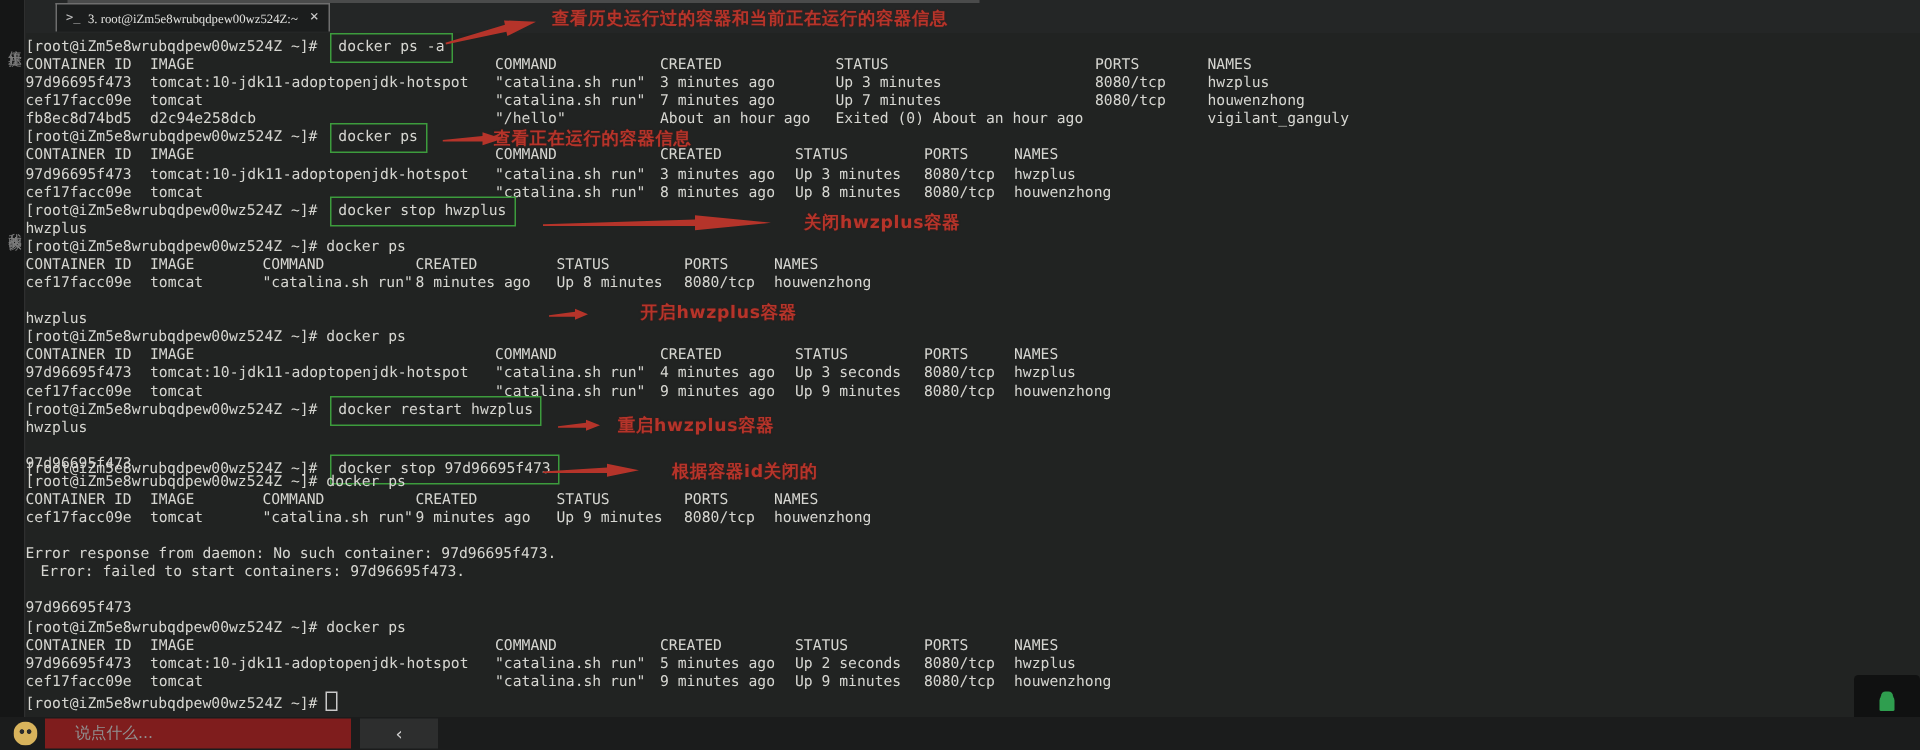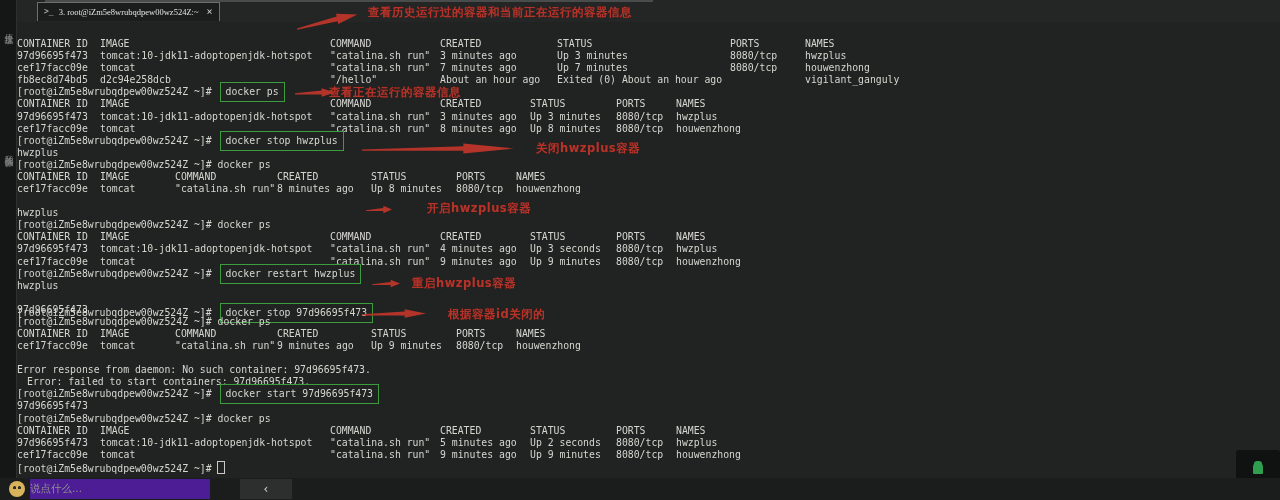--- a/index.html
+++ b/index.html
@@ -31,23 +31,23 @@
         font-family:"DejaVu Sans",sans-serif;white-space:nowrap;z-index:4;
         text-shadow:0 0 1px rgba(120,20,14,.55);}
   .arrow{position:absolute;z-index:4;}
   .arrow svg{display:block;width:100%;height:100%;}
   
   .comment-bar{position:absolute;left:0;bottom:0;width:1280px;height:22px;background:#1b1c1c;z-index:7;}
   .avatar{position:absolute;left:9px;top:3px;width:16px;height:16px;border-radius:50%;
           background:radial-gradient(circle at 35% 42%, #2b2b2b 1.3px, rgba(0,0,0,0) 1.8px),
                      radial-gradient(circle at 65% 42%, #2b2b2b 1.3px, rgba(0,0,0,0) 1.8px),
                      #d8b35c;}
-  .comment-input{position:absolute;left:30px;top:1px;width:180px;height:20px;background:#4c1d95;
+  .comment-input{position:absolute;left:30px;top:1px;width:204px;height:20px;background:#7f1d1d;
           color:#919191;font-size:10.5px;font-family:"DejaVu Sans",sans-serif;
-          display:flex;align-items:center;box-sizing:border-box;}
+          display:flex;align-items:center;padding-left:20px;box-sizing:border-box;}
   .collapse-btn{position:absolute;left:240px;top:1px;width:52px;height:20px;background:#2d2e2e;
           color:#cfcfcf;font-size:12px;display:flex;align-items:center;justify-content:center;
           font-family:"DejaVu Sans",sans-serif;}
   
   .mini-widget{position:absolute;left:1236px;top:450px;width:44px;height:36px;background:#101111;
           border-radius:3px;z-index:5;display:flex;align-items:center;justify-content:center;}
   .widget-glyph{width:10px;height:11px;background:#2f9e4f;border-radius:4px 4px 1px 1px;
           box-shadow:0 -3px 0 -1px #2f9e4f;}
 </style>
 </head>
@@ -63,20 +63,21 @@
       <span class="tab-close">×</span>
     </div>
   </div>
 
   <div class="sidebar" id="sidebar">
       <span class="side-label" style="top: 26px;">停止提示</span>
       <span class="side-label" style="top: 148px;">我的头像</span>
     </div>
 
   <div class="terminal" id="term-lines">
+      <div class="tline" style="top: 4px;"><span>[root@iZm5e8wrubqdpew00wz524Z ~]#</span> <span class="cmdbox">docker ps -a</span></div>
       <div class="tline" style="top: 16.08px;"><span class="cell" style="left: 0px;">CONTAINER ID</span><span class="cell" style="left: 83px;">IMAGE</span><span class="cell" style="left: 313px;">COMMAND</span><span class="cell" style="left: 423px;">CREATED</span><span class="cell" style="left: 540px;">STATUS</span><span class="cell" style="left: 713px;">PORTS</span><span class="cell" style="left: 788px;">NAMES</span></div>
       <div class="tline" style="top: 28.16px;"><span class="cell" style="left: 0px;">97d96695f473</span><span class="cell" style="left: 83px;">tomcat:10-jdk11-adoptopenjdk-hotspot</span><span class="cell" style="left: 313px;">"catalina.sh run"</span><span class="cell" style="left: 423px;">3 minutes ago</span><span class="cell" style="left: 540px;">Up 3 minutes</span><span class="cell" style="left: 713px;">8080/tcp</span><span class="cell" style="left: 788px;">hwzplus</span></div>
       <div class="tline" style="top: 40.24px;"><span class="cell" style="left: 0px;">cef17facc09e</span><span class="cell" style="left: 83px;">tomcat</span><span class="cell" style="left: 313px;">"catalina.sh run"</span><span class="cell" style="left: 423px;">7 minutes ago</span><span class="cell" style="left: 540px;">Up 7 minutes</span><span class="cell" style="left: 713px;">8080/tcp</span><span class="cell" style="left: 788px;">houwenzhong</span></div>
       <div class="tline" style="top: 52.32px;"><span class="cell" style="left: 0px;">fb8ec8d74bd5</span><span class="cell" style="left: 83px;">d2c94e258dcb</span><span class="cell" style="left: 313px;">"/hello"</span><span class="cell" style="left: 423px;">About an hour ago</span><span class="cell" style="left: 540px;">Exited (0) About an hour ago</span><span class="cell" style="left: 788px;">vigilant_ganguly</span></div>
       <div class="tline" style="top: 64.4px;"><span>[root@iZm5e8wrubqdpew00wz524Z ~]#</span> <span class="cmdbox">docker ps</span></div>
       <div class="tline" style="top: 76.48px;"><span class="cell" style="left: 0px;">CONTAINER ID</span><span class="cell" style="left: 83px;">IMAGE</span><span class="cell" style="left: 313px;">COMMAND</span><span class="cell" style="left: 423px;">CREATED</span><span class="cell" style="left: 513px;">STATUS</span><span class="cell" style="left: 599px;">PORTS</span><span class="cell" style="left: 659px;">NAMES</span></div>
       <div class="tline" style="top: 88.56px;"><span class="cell" style="left: 0px;">97d96695f473</span><span class="cell" style="left: 83px;">tomcat:10-jdk11-adoptopenjdk-hotspot</span><span class="cell" style="left: 313px;">"catalina.sh run"</span><span class="cell" style="left: 423px;">3 minutes ago</span><span class="cell" style="left: 513px;">Up 3 minutes</span><span class="cell" style="left: 599px;">8080/tcp</span><span class="cell" style="left: 659px;">hwzplus</span></div>
       <div class="tline" style="top: 100.64px;"><span class="cell" style="left: 0px;">cef17facc09e</span><span class="cell" style="left: 83px;">tomcat</span><span class="cell" style="left: 313px;">"catalina.sh run"</span><span class="cell" style="left: 423px;">8 minutes ago</span><span class="cell" style="left: 513px;">Up 8 minutes</span><span class="cell" style="left: 599px;">8080/tcp</span><span class="cell" style="left: 659px;">houwenzhong</span></div>
       <div class="tline" style="top: 112.72px;"><span>[root@iZm5e8wrubqdpew00wz524Z ~]#</span> <span class="cmdbox">docker stop hwzplus</span></div>
       <div class="tline" style="top: 124.8px;"><span>hwzplus</span></div>
@@ -90,21 +91,20 @@
       <div class="tline" style="top: 233.52px;"><span class="cell" style="left: 0px;">cef17facc09e</span><span class="cell" style="left: 83px;">tomcat</span><span class="cell" style="left: 313px;">"catalina.sh run"</span><span class="cell" style="left: 423px;">9 minutes ago</span><span class="cell" style="left: 513px;">Up 9 minutes</span><span class="cell" style="left: 599px;">8080/tcp</span><span class="cell" style="left: 659px;">houwenzhong</span></div>
       <div class="tline" style="top: 245.6px;"><span>[root@iZm5e8wrubqdpew00wz524Z ~]#</span> <span class="cmdbox">docker restart hwzplus</span></div>
       <div class="tline" style="top: 257.68px;"><span>hwzplus</span></div>
       <div class="tline" style="top: 285px;"><span>[root@iZm5e8wrubqdpew00wz524Z ~]#</span> <span class="cmdbox">docker stop 97d96695f473</span></div>
       <div class="tline" style="top: 281.84px;"><span>97d96695f473</span></div>
       <div class="tline" style="top: 293.92px;"><span>[root@iZm5e8wrubqdpew00wz524Z ~]#</span><span> docker ps</span></div>
       <div class="tline" style="top: 306px;"><span class="cell" style="left: 0px;">CONTAINER ID</span><span class="cell" style="left: 83px;">IMAGE</span><span class="cell" style="left: 158px;">COMMAND</span><span class="cell" style="left: 260px;">CREATED</span><span class="cell" style="left: 354px;">STATUS</span><span class="cell" style="left: 439px;">PORTS</span><span class="cell" style="left: 499px;">NAMES</span></div>
       <div class="tline" style="top: 318.08px;"><span class="cell" style="left: 0px;">cef17facc09e</span><span class="cell" style="left: 83px;">tomcat</span><span class="cell" style="left: 158px;">"catalina.sh run"</span><span class="cell" style="left: 260px;">9 minutes ago</span><span class="cell" style="left: 354px;">Up 9 minutes</span><span class="cell" style="left: 439px;">8080/tcp</span><span class="cell" style="left: 499px;">houwenzhong</span></div>
       <div class="tline" style="top: 342.24px;"><span>Error response from daemon: No such container: 97d96695f473.</span></div>
       <div class="tline" style="top: 354.32px; margin-left: 10px;"><span>Error: failed to start containers: 97d96695f473.</span></div>
-      <div class="tline" style="top: 366.4px;"><span>[root@iZm5e8wrubqdpew00wz524Z ~]#</span> <span class="cmdbox">docker start 97d96695f473</span></div>
       <div class="tline" style="top: 378.48px;"><span>97d96695f473</span></div>
       <div class="tline" style="top: 390.56px;"><span>[root@iZm5e8wrubqdpew00wz524Z ~]#</span><span> docker ps</span></div>
       <div class="tline" style="top: 402.64px;"><span class="cell" style="left: 0px;">CONTAINER ID</span><span class="cell" style="left: 83px;">IMAGE</span><span class="cell" style="left: 313px;">COMMAND</span><span class="cell" style="left: 423px;">CREATED</span><span class="cell" style="left: 513px;">STATUS</span><span class="cell" style="left: 599px;">PORTS</span><span class="cell" style="left: 659px;">NAMES</span></div>
       <div class="tline" style="top: 414.72px;"><span class="cell" style="left: 0px;">97d96695f473</span><span class="cell" style="left: 83px;">tomcat:10-jdk11-adoptopenjdk-hotspot</span><span class="cell" style="left: 313px;">"catalina.sh run"</span><span class="cell" style="left: 423px;">5 minutes ago</span><span class="cell" style="left: 513px;">Up 2 seconds</span><span class="cell" style="left: 599px;">8080/tcp</span><span class="cell" style="left: 659px;">hwzplus</span></div>
       <div class="tline" style="top: 426.8px;"><span class="cell" style="left: 0px;">cef17facc09e</span><span class="cell" style="left: 83px;">tomcat</span><span class="cell" style="left: 313px;">"catalina.sh run"</span><span class="cell" style="left: 423px;">9 minutes ago</span><span class="cell" style="left: 513px;">Up 9 minutes</span><span class="cell" style="left: 599px;">8080/tcp</span><span class="cell" style="left: 659px;">houwenzhong</span></div>
       <div class="tline" style="top: 438.88px;"><span>[root@iZm5e8wrubqdpew00wz524Z ~]#</span><span class="cursor"></span></div>
     </div>
 
   <div id="annotations">
       <div class="anno" style="left: 368px; top: 5px;">查看历史运行过的容器和当前正在运行的容器信息</div>

